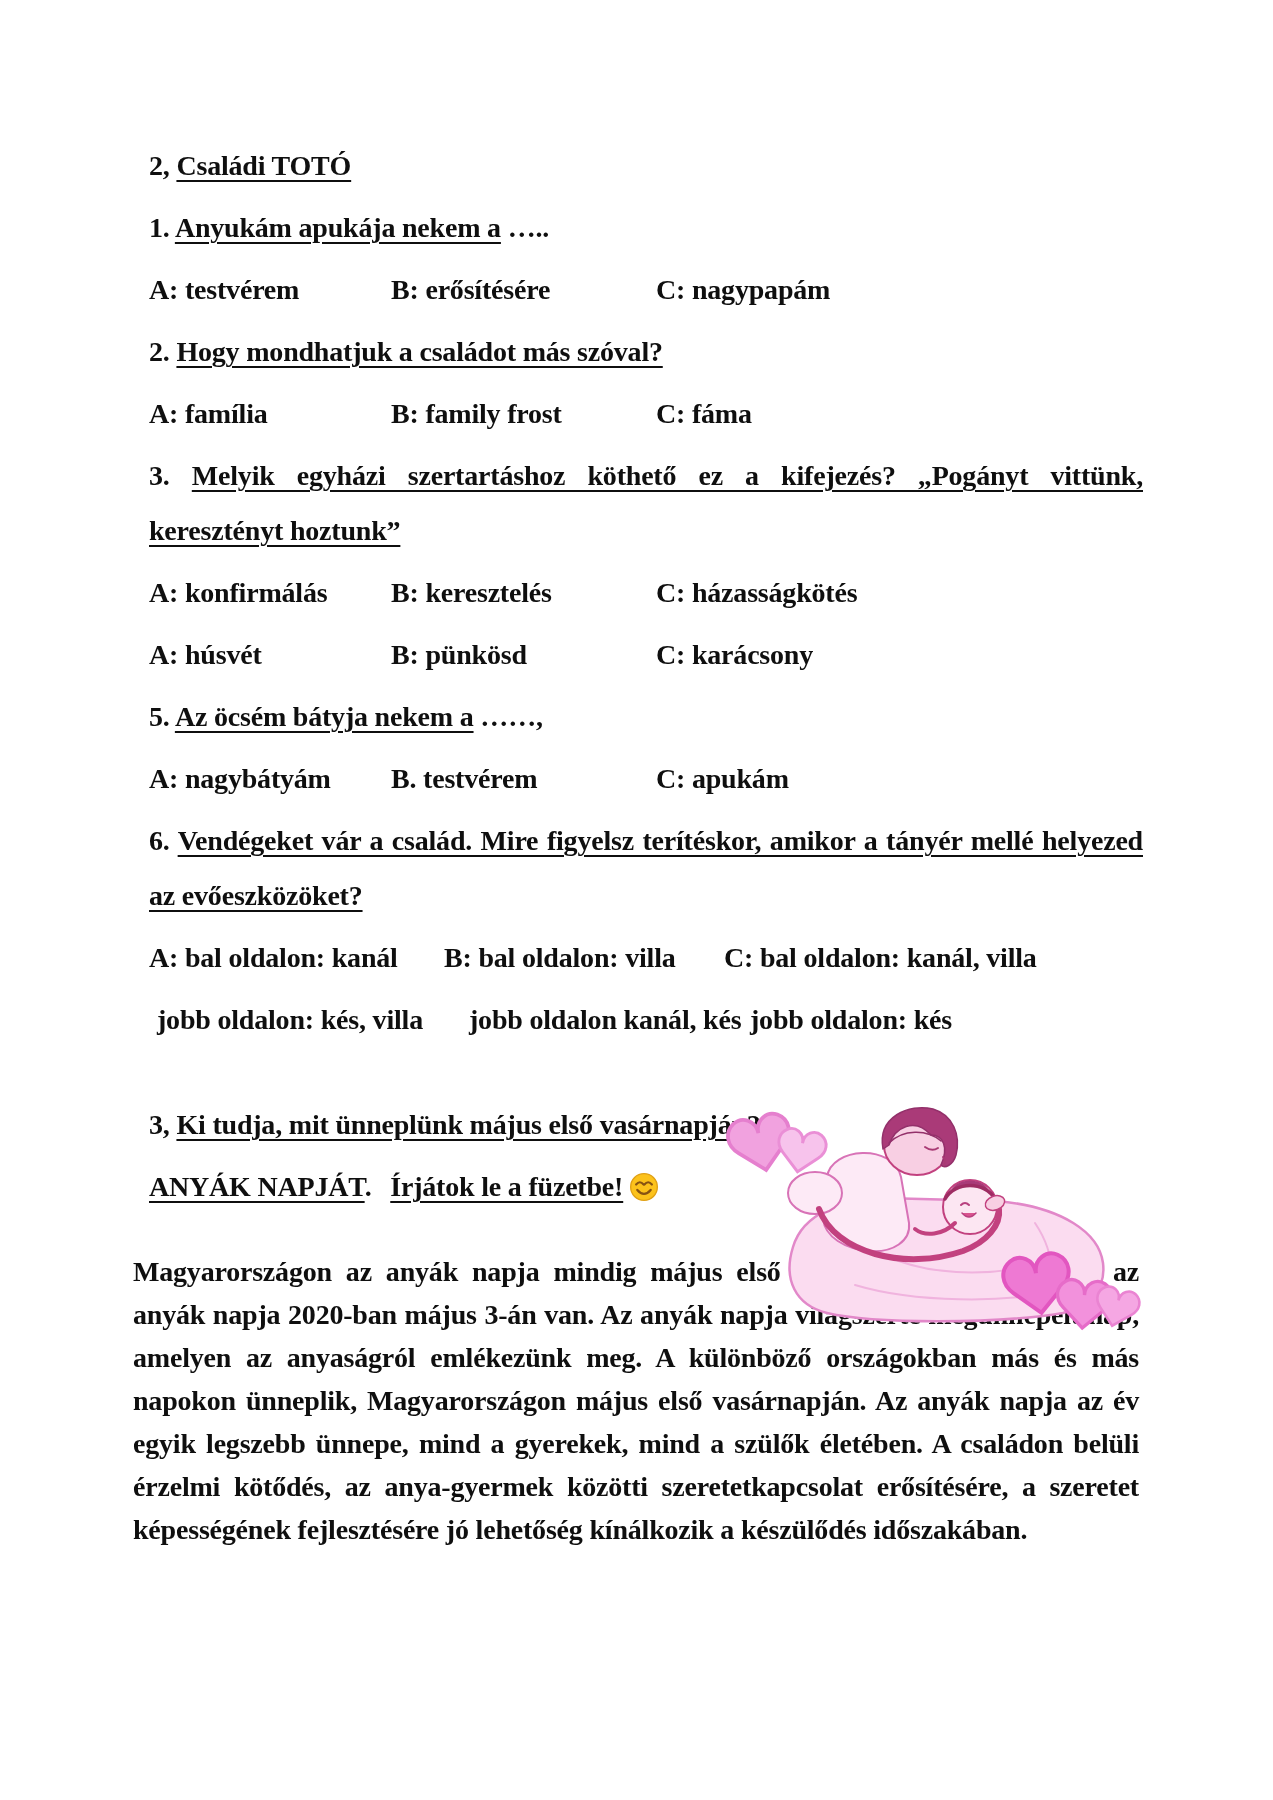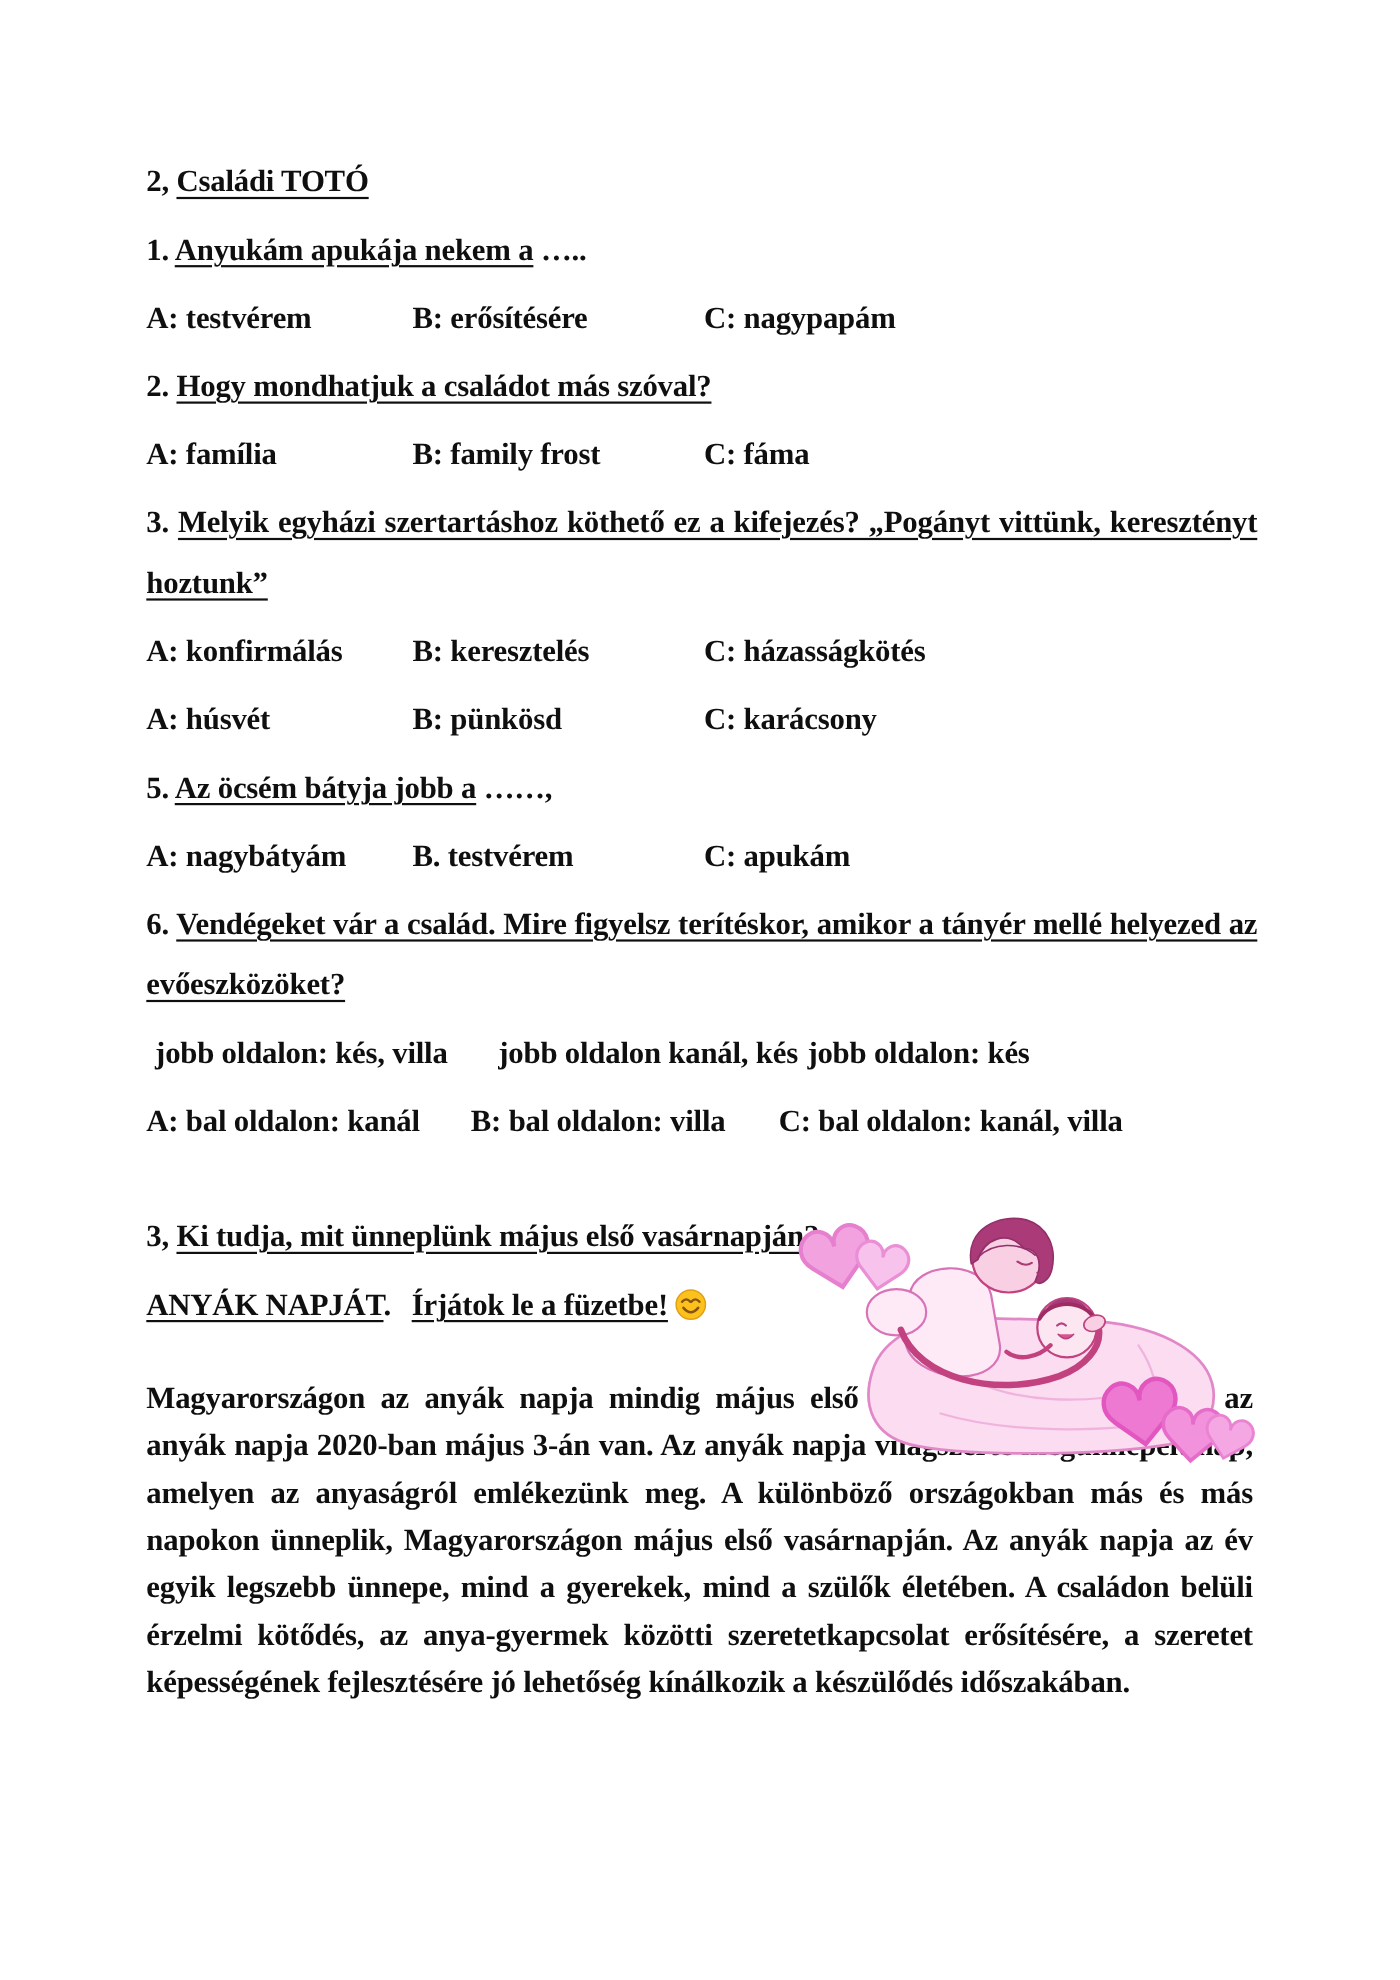--- a/index.html
+++ b/index.html
@@ -9,21 +9,21 @@
     background:#ffffff;
     color:#0f0f0f;
     font-family:"Liberation Serif", serif;
     font-weight:700;
     overflow:hidden;
   }
   .content{
     position:absolute;left:133px;top:138px;width:1010px;
   }
   .b{
-    margin:0 0 7px 0;
+    margin:0 0 7px 16px;
     font-size:28px;
     line-height:55px;
     letter-spacing:-0.2px;
   }
   .u{
     text-decoration:underline;
     text-decoration-thickness:2px;
     text-underline-offset:5px;
   }
   .just{text-align:justify;font-family:Liberation Serif, serif;}
@@ -84,37 +84,37 @@
       <span class="w2">B: keresztelés</span>
       <span class="w3">C: házasságkötés</span>
     </p>
 
     <p class="b opts">
       <span class="w1">A: húsvét</span>
       <span class="w2">B: pünkösd</span>
       <span class="w3">C: karácsony</span>
     </p>
 
-    <p class="b"><span>5.</span> <span class="u">Az öcsém bátyja jobb a</span><span> ……,</span></p>
+    <p class="b"><span>5.</span> <span class="u">Az öcsém bátyja nekem a</span><span> ……,</span></p>
     <p class="b opts">
       <span class="w1">A: nagybátyám</span>
       <span class="w2">B. testvérem</span>
       <span class="w3">C: apukám</span>
     </p>
 
     <p class="b just"><span>6.</span> <span class="u">Vendégeket vár a család. Mire figyelsz terítéskor, amikor a tányér mellé helyezed az evőeszközöket?</span></p>
+    <p class="b opts opts-wide">
+      <span class="w1">A: bal oldalon: kanál</span>
+      <span class="w2">B: bal oldalon: villa</span>
+      <span class="w3">C: bal oldalon: kanál, villa</span>
+    </p>
     <p class="b opts opts-sub">
       <span class="w1">jobb oldalon: kés, villa</span>
       <span class="w2">jobb oldalon kanál, kés</span>
       <span class="w3">jobb oldalon: kés</span>
-    </p>
-    <p class="b opts opts-wide">
-      <span class="w1">A: bal oldalon: kanál</span>
-      <span class="w2">B: bal oldalon: villa</span>
-      <span class="w3">C: bal oldalon: kanál, villa</span>
     </p>
 
     <div class="section3">
       <p class="b"><span>3,</span> <span class="u">Ki tudja, mit ünneplünk május első vasárnapján</span><span>?</span></p>
       <p class="b"><span class="u">ANYÁK NAPJÁT</span><span>.</span><span class="gap"></span> <span class="u">Írjátok le a füzetbe!</span><svg class="emoji" viewBox="0 0 36 36" aria-hidden="true">
         <circle cx="18" cy="18" r="16" fill="#fcc21b" stroke="#e0a014" stroke-width="1.6"></circle>
         <path d="M8.5 15 q4.5 -5.5 9 0" stroke="#875312" stroke-width="2.6" fill="none" stroke-linecap="round"></path>
         <path d="M18.5 15 q4.5 -5.5 9 0" stroke="#875312" stroke-width="2.6" fill="none" stroke-linecap="round"></path>
         <path d="M10 21.5 q8 9.5 16 0" stroke="#875312" stroke-width="2.8" fill="none" stroke-linecap="round"></path>
       </svg></p>

